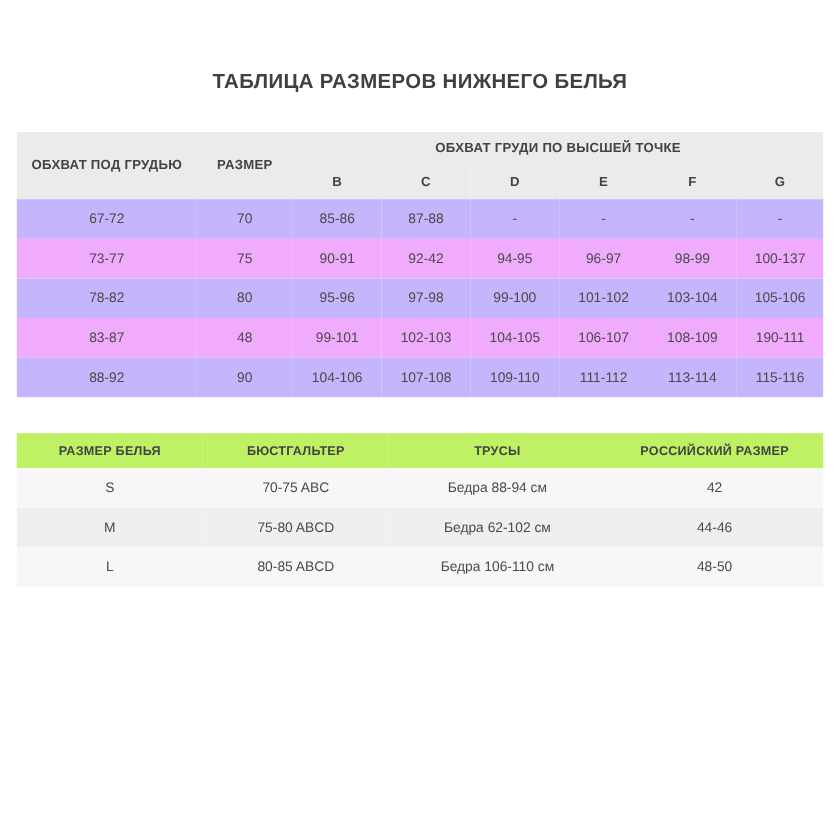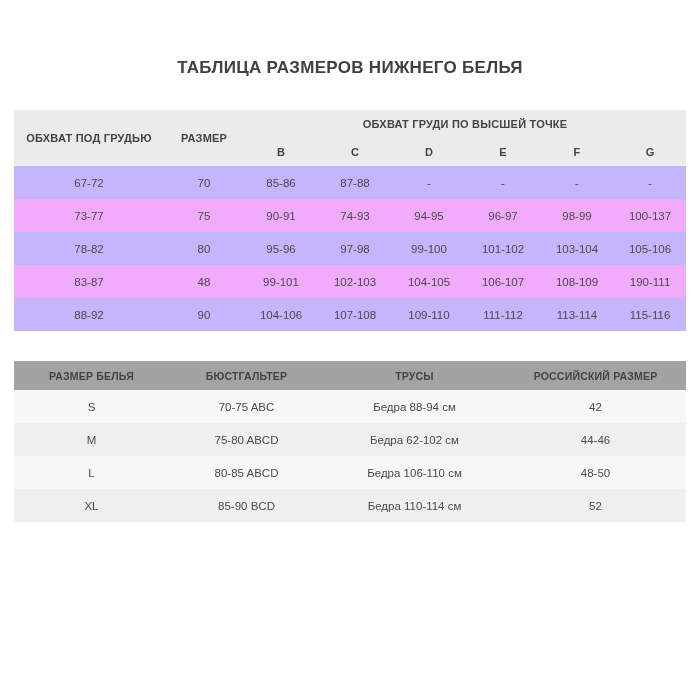--- a/index.html
+++ b/index.html
@@ -73,21 +73,21 @@
   }
   .t1 tbody tr.even td {
     background: #f0abfc;
   }
 
   
   .t2 {
     margin-top: 30px;
   }
   .t2 thead th {
-    background: #a3a3a3;
+    background: #bef264;
     font-weight: bold;
     font-size: 10.5px;
     letter-spacing: 0.2px;
     height: 27px;
     vertical-align: middle;
     text-align: center;
     color: #434343;
   }
   .t2 tbody td {
     height: 31px;
@@ -144,21 +144,21 @@
         <td>87-88</td>
         <td>-</td>
         <td>-</td>
         <td>-</td>
         <td>-</td>
       </tr>
       <tr class="even">
         <td>73-77</td>
         <td>75</td>
         <td>90-91</td>
-        <td>74-93</td>
+        <td>92-42</td>
         <td>94-95</td>
         <td>96-97</td>
         <td>98-99</td>
         <td>100-137</td>
       </tr>
       <tr class="odd">
         <td>78-82</td>
         <td>80</td>
         <td>95-96</td>
         <td>97-98</td>
@@ -217,22 +217,16 @@
         <td>75-80 ABCD</td>
         <td>Бедра 62-102 см</td>
         <td>44-46</td>
       </tr>
       <tr class="odd">
         <td>L</td>
         <td>80-85 ABCD</td>
         <td>Бедра 106-110 см</td>
         <td>48-50</td>
       </tr>
-      <tr class="even">
-        <td>XL</td>
-        <td>85-90 BCD</td>
-        <td>Бедра 110-114 см</td>
-        <td>52</td>
-      </tr>
     </tbody>
   </table>
 
 </div>
 
 </body></html>

